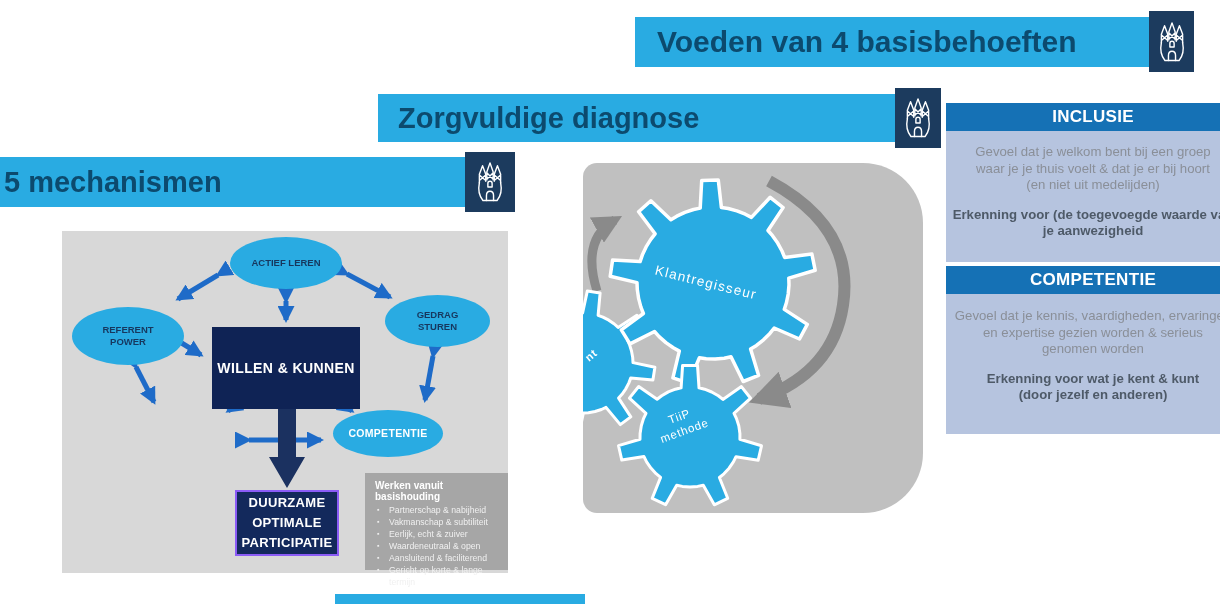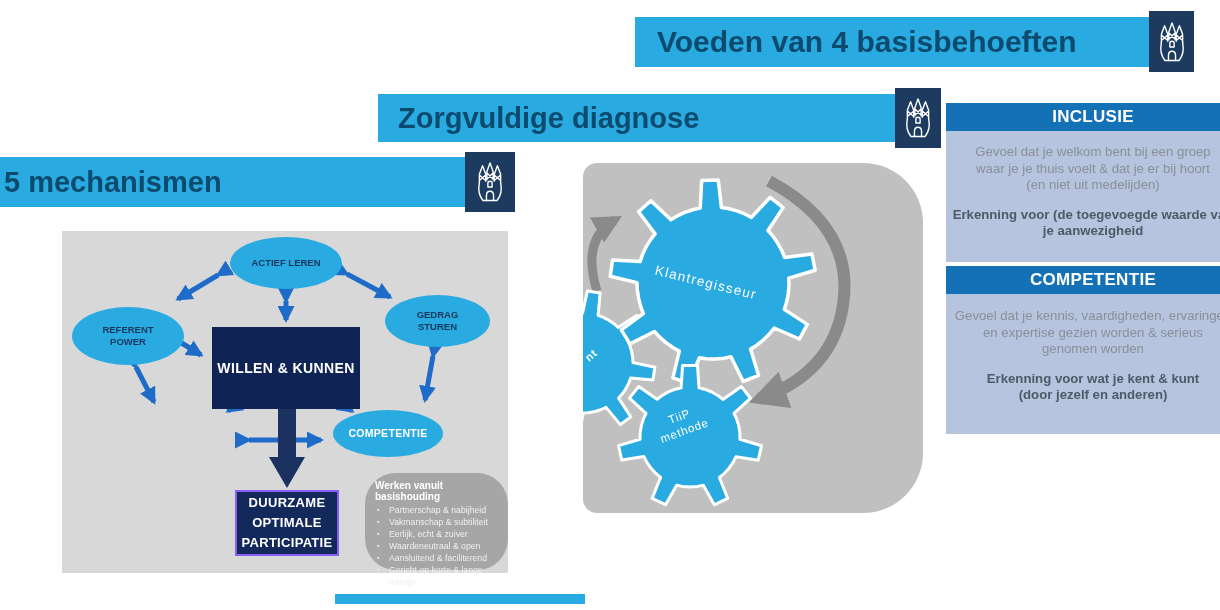--- a/index.html
+++ b/index.html
@@ -12,21 +12,21 @@
   .banner{background:#29ABE2;display:flex;align-items:center;color:#0c4a6e;font-weight:bold;}
   .banner .t{white-space:nowrap;}
   .logo-badge{background:#1C3B5E;display:flex;align-items:center;justify-content:center;}
   
   .diagram{background:#D8D8D8;}
   .ellipse{position:absolute;background:#29ABE2;border-radius:50%;display:flex;align-items:center;justify-content:center;text-align:center;font-weight:bold;white-space:pre-line;line-height:1.25;}
   .ellipse.navy{color:#17375E;font-size:9.5px;}
   .ellipse.white{color:#fff;font-size:10.5px;letter-spacing:.3px;}
   .navy-box{position:absolute;background:#0F2355;color:#fff;display:flex;align-items:center;justify-content:center;text-align:center;font-weight:bold;}
   .outcome-box{border:2px solid #8b5cf6;background:#13295C;white-space:pre-line;font-size:13px;line-height:1.55;letter-spacing:.3px;}
-  .basis-box{position:absolute;background:#A6A6A6;color:#fff;padding:7px 8px 6px 10px;box-sizing:border-box;border-radius:31px;}
+  .basis-box{position:absolute;background:#A6A6A6;color:#fff;padding:7px 8px 6px 10px;box-sizing:border-box;}
   .basis-box .bt{font-weight:bold;font-size:10px;margin-bottom:3px;}
   .basis-item{font-size:8.7px;color:#F0F0F0;line-height:1.37;padding-left:14px;position:relative;}
   .basis-item::before{content:"\25AA";position:absolute;left:2px;top:0;font-size:7px;color:#EDEDED;}
   
   .gears{background:#C0C0C0;border-radius:14px 60px 60px 14px;overflow:hidden;}
   .gear-label{position:absolute;color:#fff;text-align:center;white-space:pre-line;}
   
   .needs{width:294px;}
   .sec-head{background:#1571B5;color:#fff;font-weight:bold;font-size:17px;height:28px;display:flex;align-items:center;justify-content:center;letter-spacing:.3px;}
   .sec-body{background:#B6C4DF;text-align:center;box-sizing:border-box;overflow:visible;}

